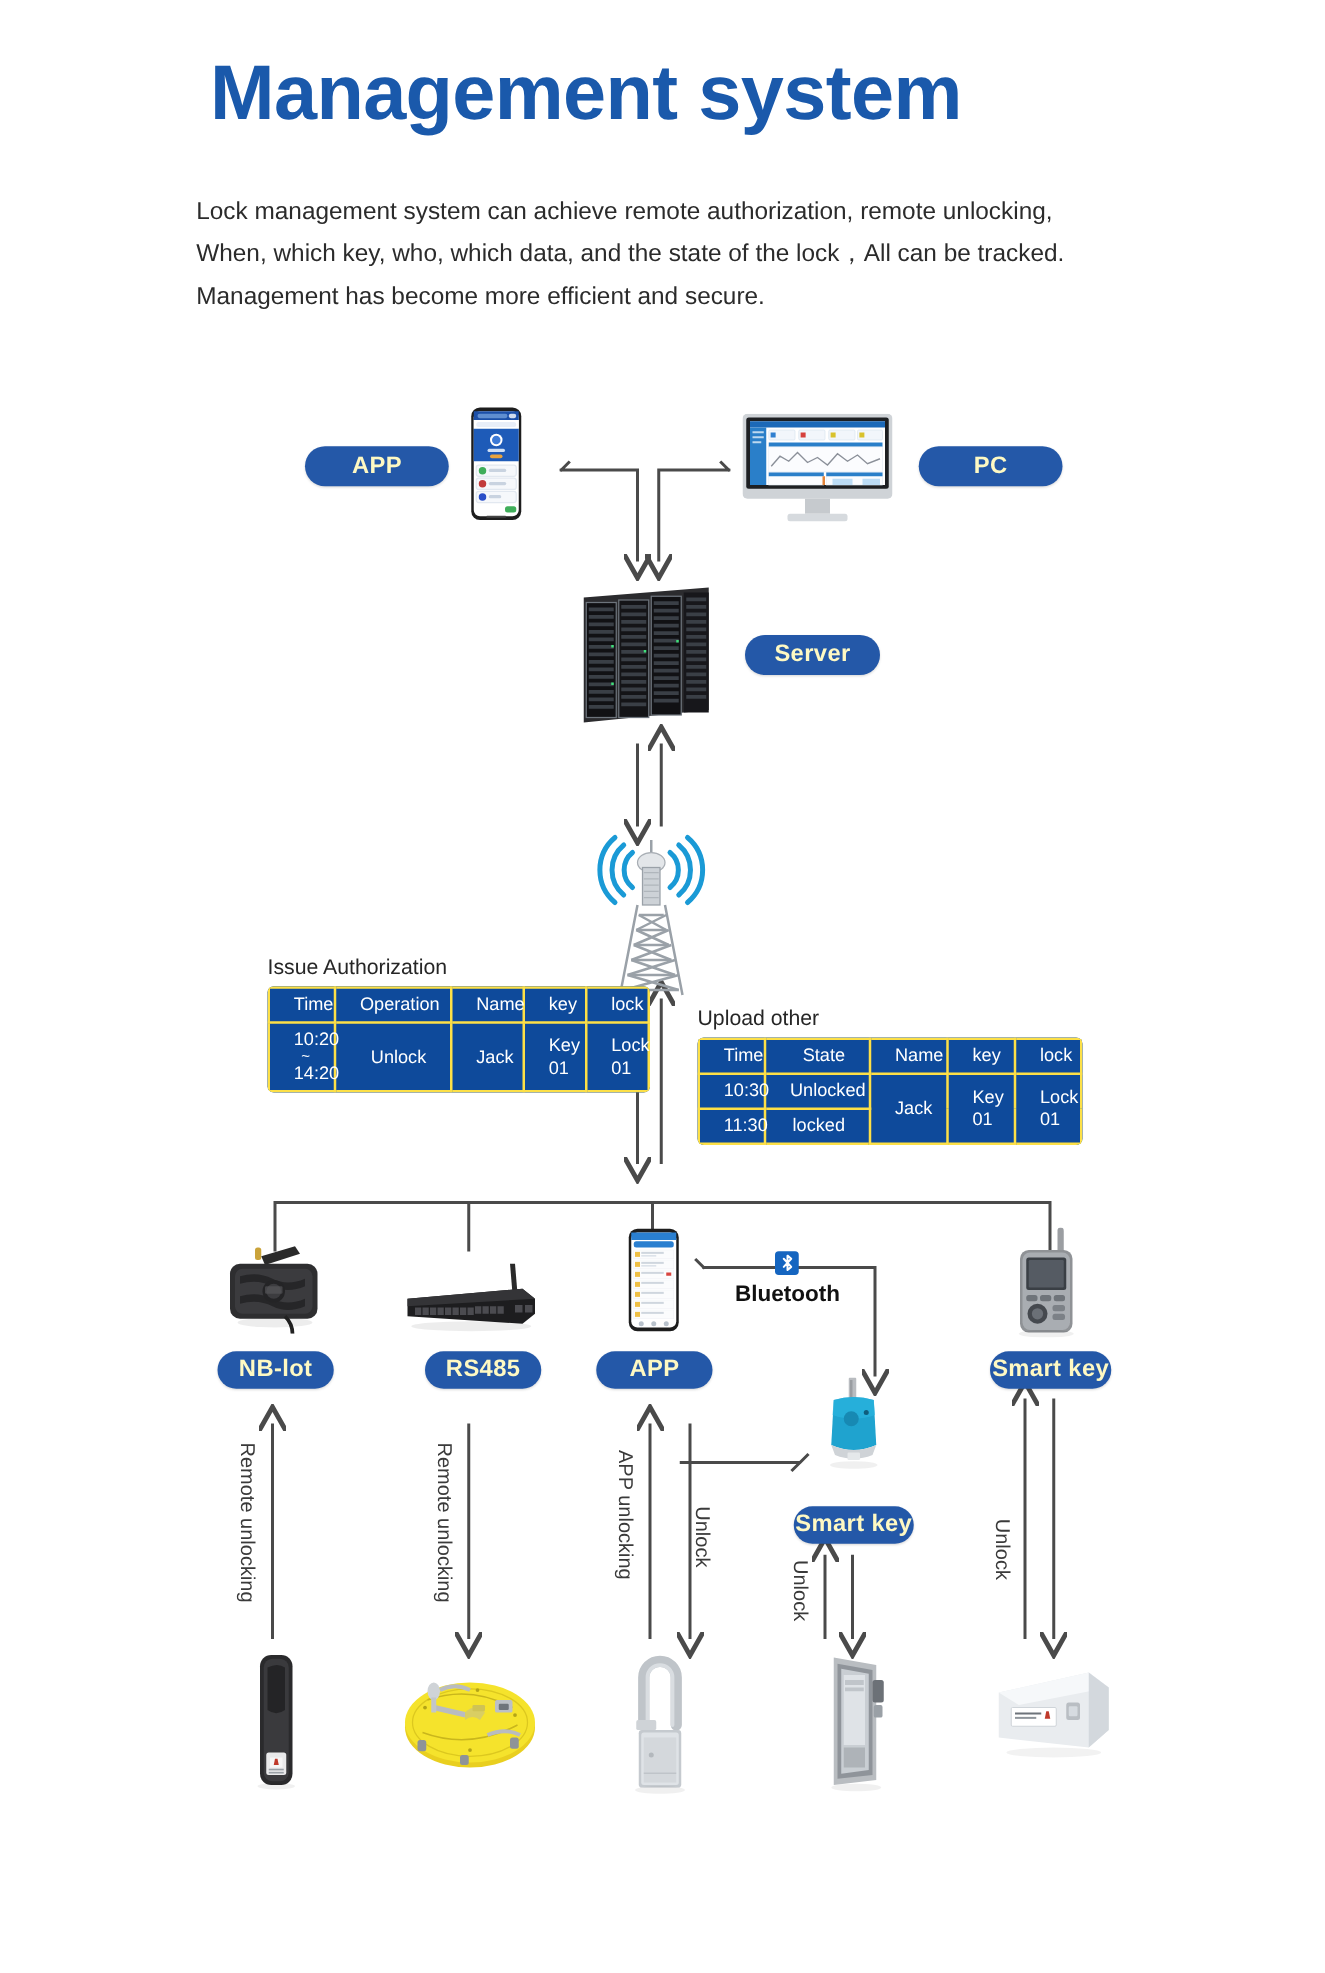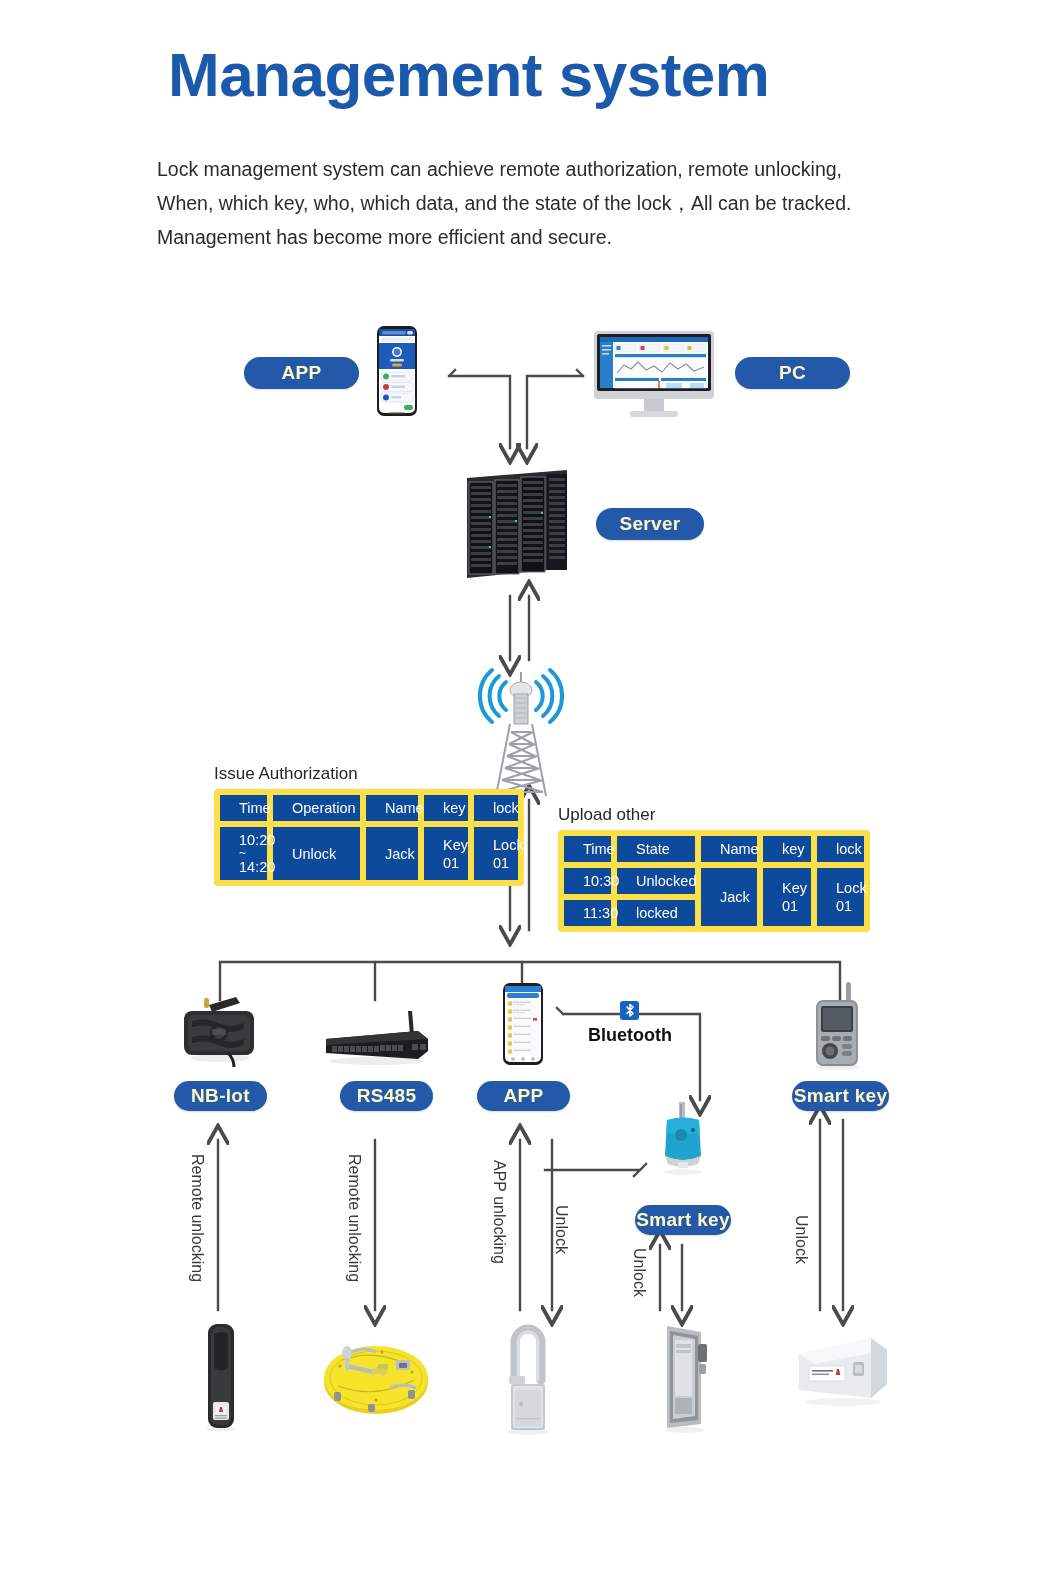--- a/index.html
+++ b/index.html
@@ -63,24 +63,24 @@
     white-space: nowrap;
   }
   table.grid {
     border-collapse: collapse;
     background: #0e4a9b;
     border-radius: 5px;
     overflow: hidden;
     table-layout: fixed;
   }
   table.grid td, table.grid th {
-    border: 6px solid #fde047;
+    border: 2px solid #fde047;
     color: #ffffff;
     font-weight: normal;
-    text-align: left;
+    text-align: right;
     vertical-align: middle;
     font-size: 14.5px;
     padding: 4px 19px;
     line-height: 1.25;
   }
   table.grid th { height: 28px; }
   .tilde { font-size: 12px; line-height: 9px; display:block; }
 
   
   .wires { position: absolute; left: 0; top: 0; width: 1060px; height: 1578px; pointer-events: none; }

